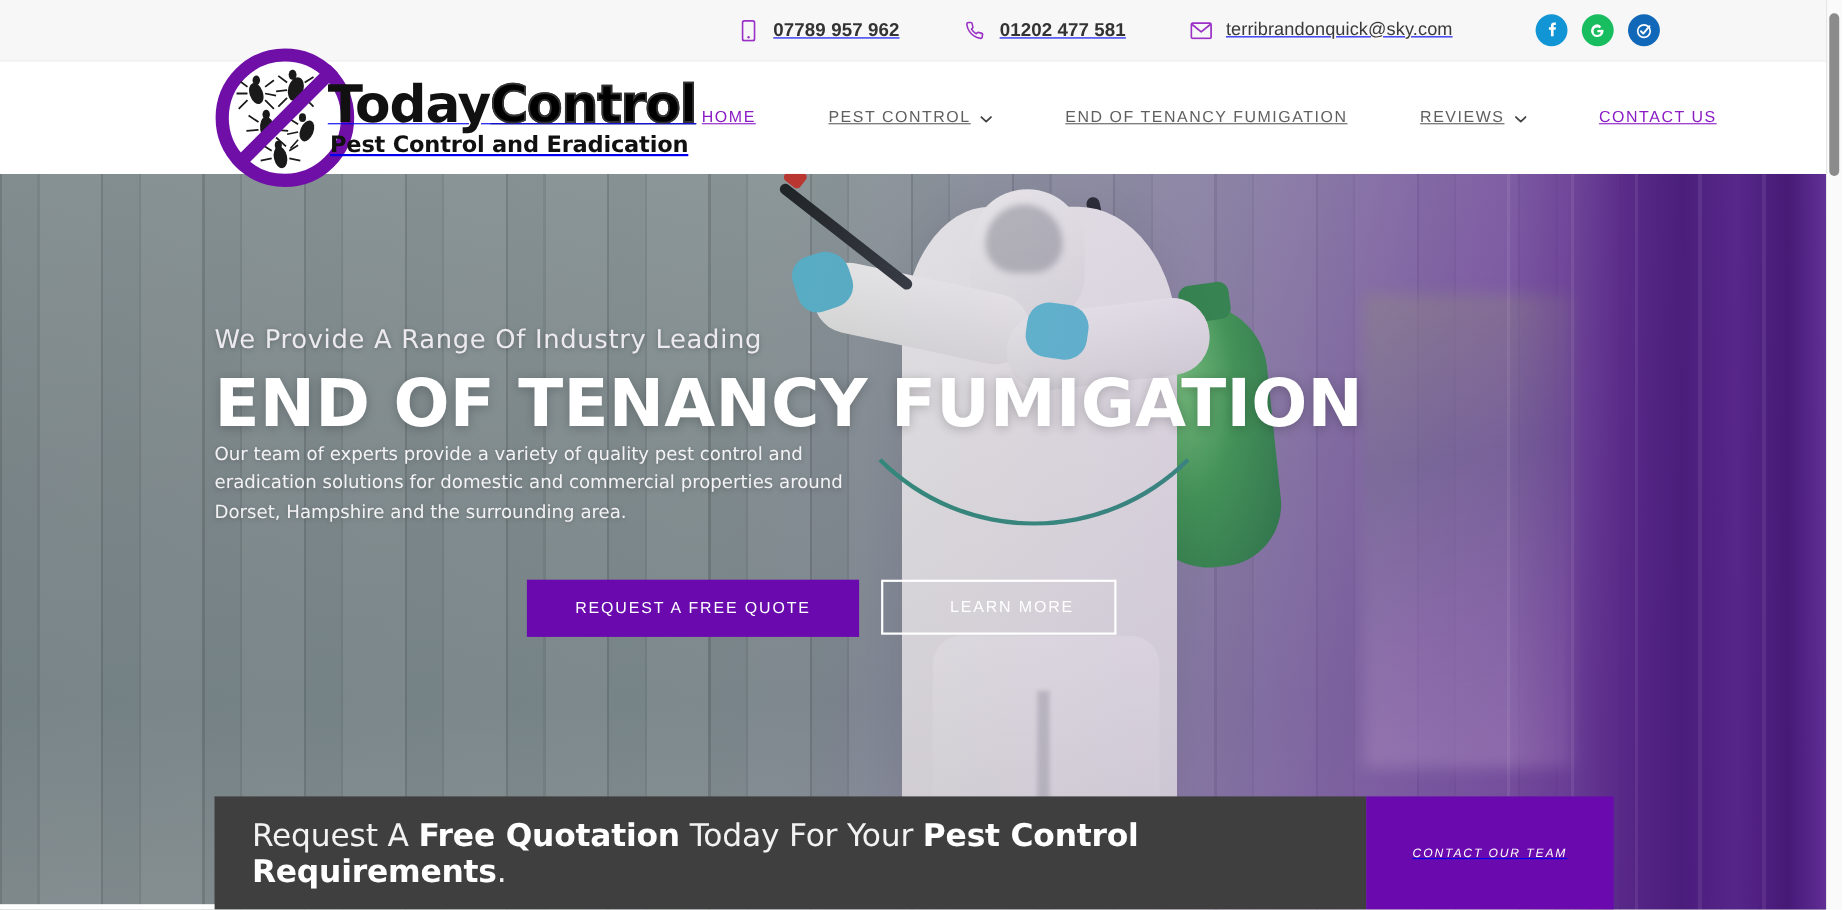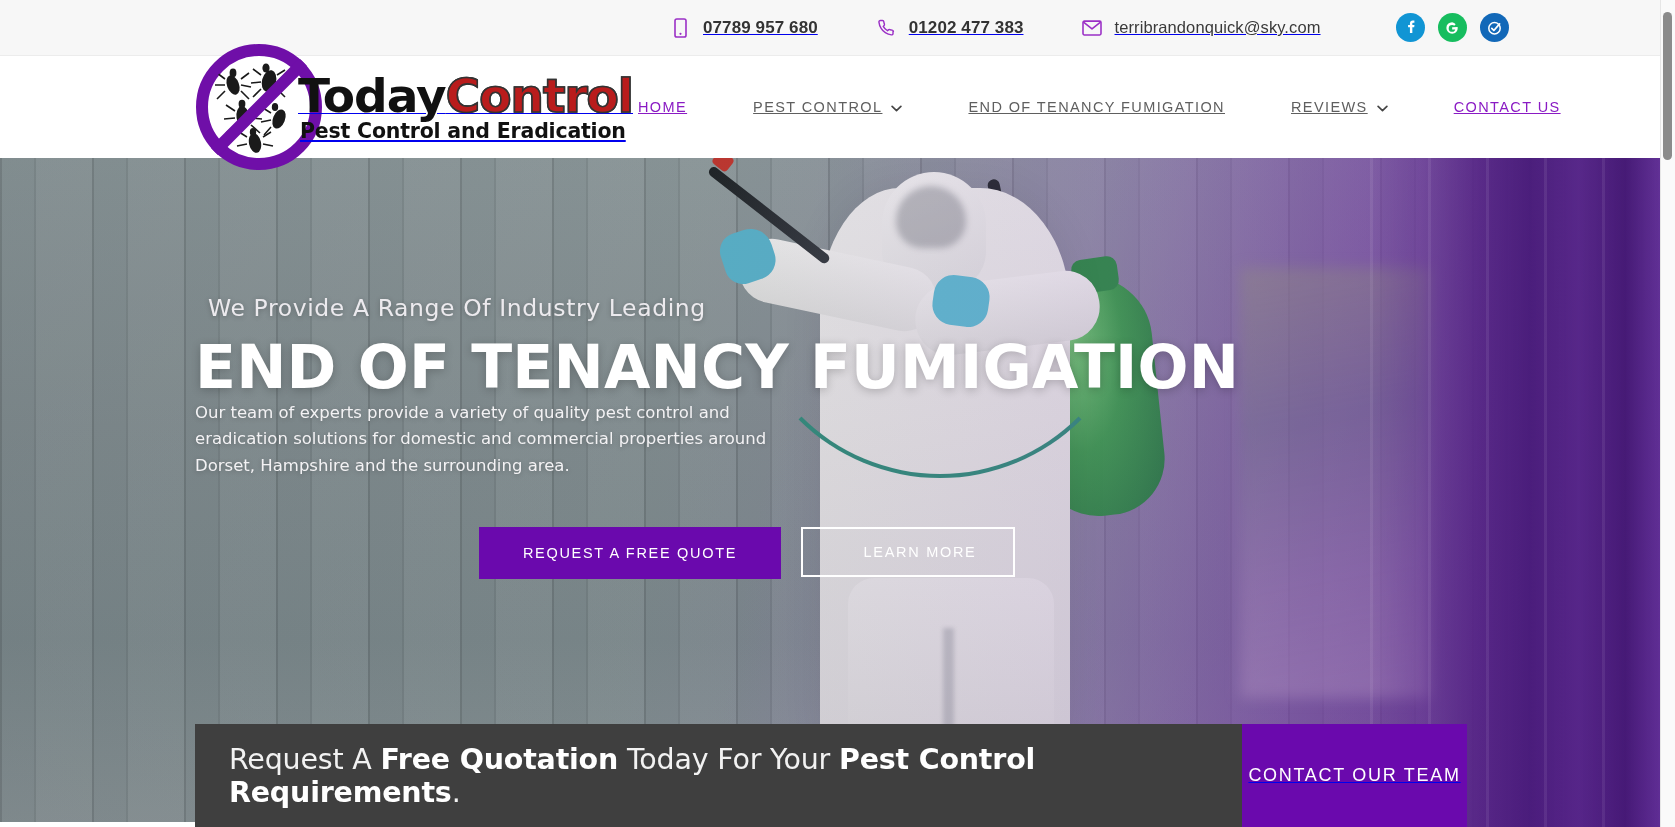--- a/index.html
+++ b/index.html
@@ -127,21 +127,21 @@
   }
   .logo-word {
     font-family: "DejaVu Sans", sans-serif;
     font-size: 47px;
     font-weight: bold;
     letter-spacing: -1px;
     line-height: 1;
   }
   .logo-word .a { color: #111; }
   .logo-word .b {
-    color: #b91c1c;
+    color: #000000;
     -webkit-text-stroke: 1.6px #333;
     text-shadow: 0 0 0 #333;
   }
   .logo-tag {
     font-family: "DejaVu Sans", sans-serif;
     font-size: 20.5px;
     font-weight: bold;
     color: #111;
     letter-spacing: -.2px;
     margin-top: 2px;
@@ -385,21 +385,20 @@
     z-index: 10;
     padding-top: 136px;
   }
   .hero-kicker {
     font-family: "DejaVu Sans", sans-serif;
     font-size: 23.5px;
     color: #eceaee;
     letter-spacing: .6px;
     margin-bottom: 14px;
     text-shadow: 0 1px 5px rgba(0,0,0,.25);
-    margin-left: 13px;
   }
   .hero-title {
     font-family: "DejaVu Sans", sans-serif;
     font-size: 60px;
     font-weight: bold;
     color: #ffffff;
     letter-spacing: .2px;
     line-height: 1.06;
     text-shadow: 0 2px 10px rgba(0,0,0,.22);
     white-space: nowrap;
@@ -469,23 +468,24 @@
   .cta-text b { font-weight: bold; color: #ffffff; }
   .cta-right {
     width: 225px;
     background: #6a09ad;
     display: flex;
     align-items: center;
     justify-content: center;
     cursor: pointer;
   }
   .cta-right span {
-    font-size: 18px;
+    font-size: 11px;
     letter-spacing: 1.7px;
     color: #ffffff;
+    font-style: italic;
   }
 
   
   .scrollbar-track {
     position: absolute;
     right: 0; top: 0;
     width: 15px; height: 827px;
     background: #fafafa;
     border-left: 1px solid #e6e6e6;
     z-index: 90;
@@ -516,30 +516,30 @@
     <div class="topbar">
       <div class="topbar-inner">
 
         <a class="contact-item" href="#">
           <span class="ic">
             <svg width="13" height="20" viewBox="0 0 13 20" fill="none" stroke="#9b30c6" stroke-width="1.6">
               <rect x="1" y="1" width="11" height="18" rx="1.8"></rect>
               <circle cx="6.5" cy="15.8" r="1.1" fill="#9b30c6" stroke="none"></circle>
             </svg>
           </span>
-          <span class="contact-text bold">07789 957 680</span>
+          <span class="contact-text bold">07789 957 962</span>
         </a>
 
         <a class="contact-item" href="#">
           <span class="ic">
             <svg width="19" height="19" viewBox="0 0 24 24" fill="none" stroke="#9b30c6" stroke-width="1.8" stroke-linecap="round" stroke-linejoin="round">
               <path d="M21.5 16.9v2.6a1.8 1.8 0 0 1-2 1.8 17.7 17.7 0 0 1-7.7-2.8A17.4 17.4 0 0 1 6.5 13 17.7 17.7 0 0 1 3.7 5.2a1.8 1.8 0 0 1 1.8-2h2.6a1.8 1.8 0 0 1 1.8 1.6c.1 1 .35 2 .7 2.9a1.8 1.8 0 0 1-.4 1.9l-1.1 1.1a14.4 14.4 0 0 0 5.4 5.4l1.1-1.1a1.8 1.8 0 0 1 1.9-.4c.93.35 1.9.59 2.9.7a1.8 1.8 0 0 1 1.6 1.8z"></path>
             </svg>
           </span>
-          <span class="contact-text bold">01202 477 383</span>
+          <span class="contact-text bold">01202 477 581</span>
         </a>
 
         <a class="contact-item" href="#">
           <span class="ic">
             <svg width="20" height="16" viewBox="0 0 24 19" fill="none" stroke="#9b30c6" stroke-width="1.9" stroke-linejoin="round">
               <rect x="1.2" y="1.2" width="21.6" height="16.6" rx="1.6"></rect>
               <path d="M1.8 2.4 12 10.6 22.2 2.4"></path>
             </svg>
           </span>
           <span class="contact-text">terribrandonquick@sky.com</span>

